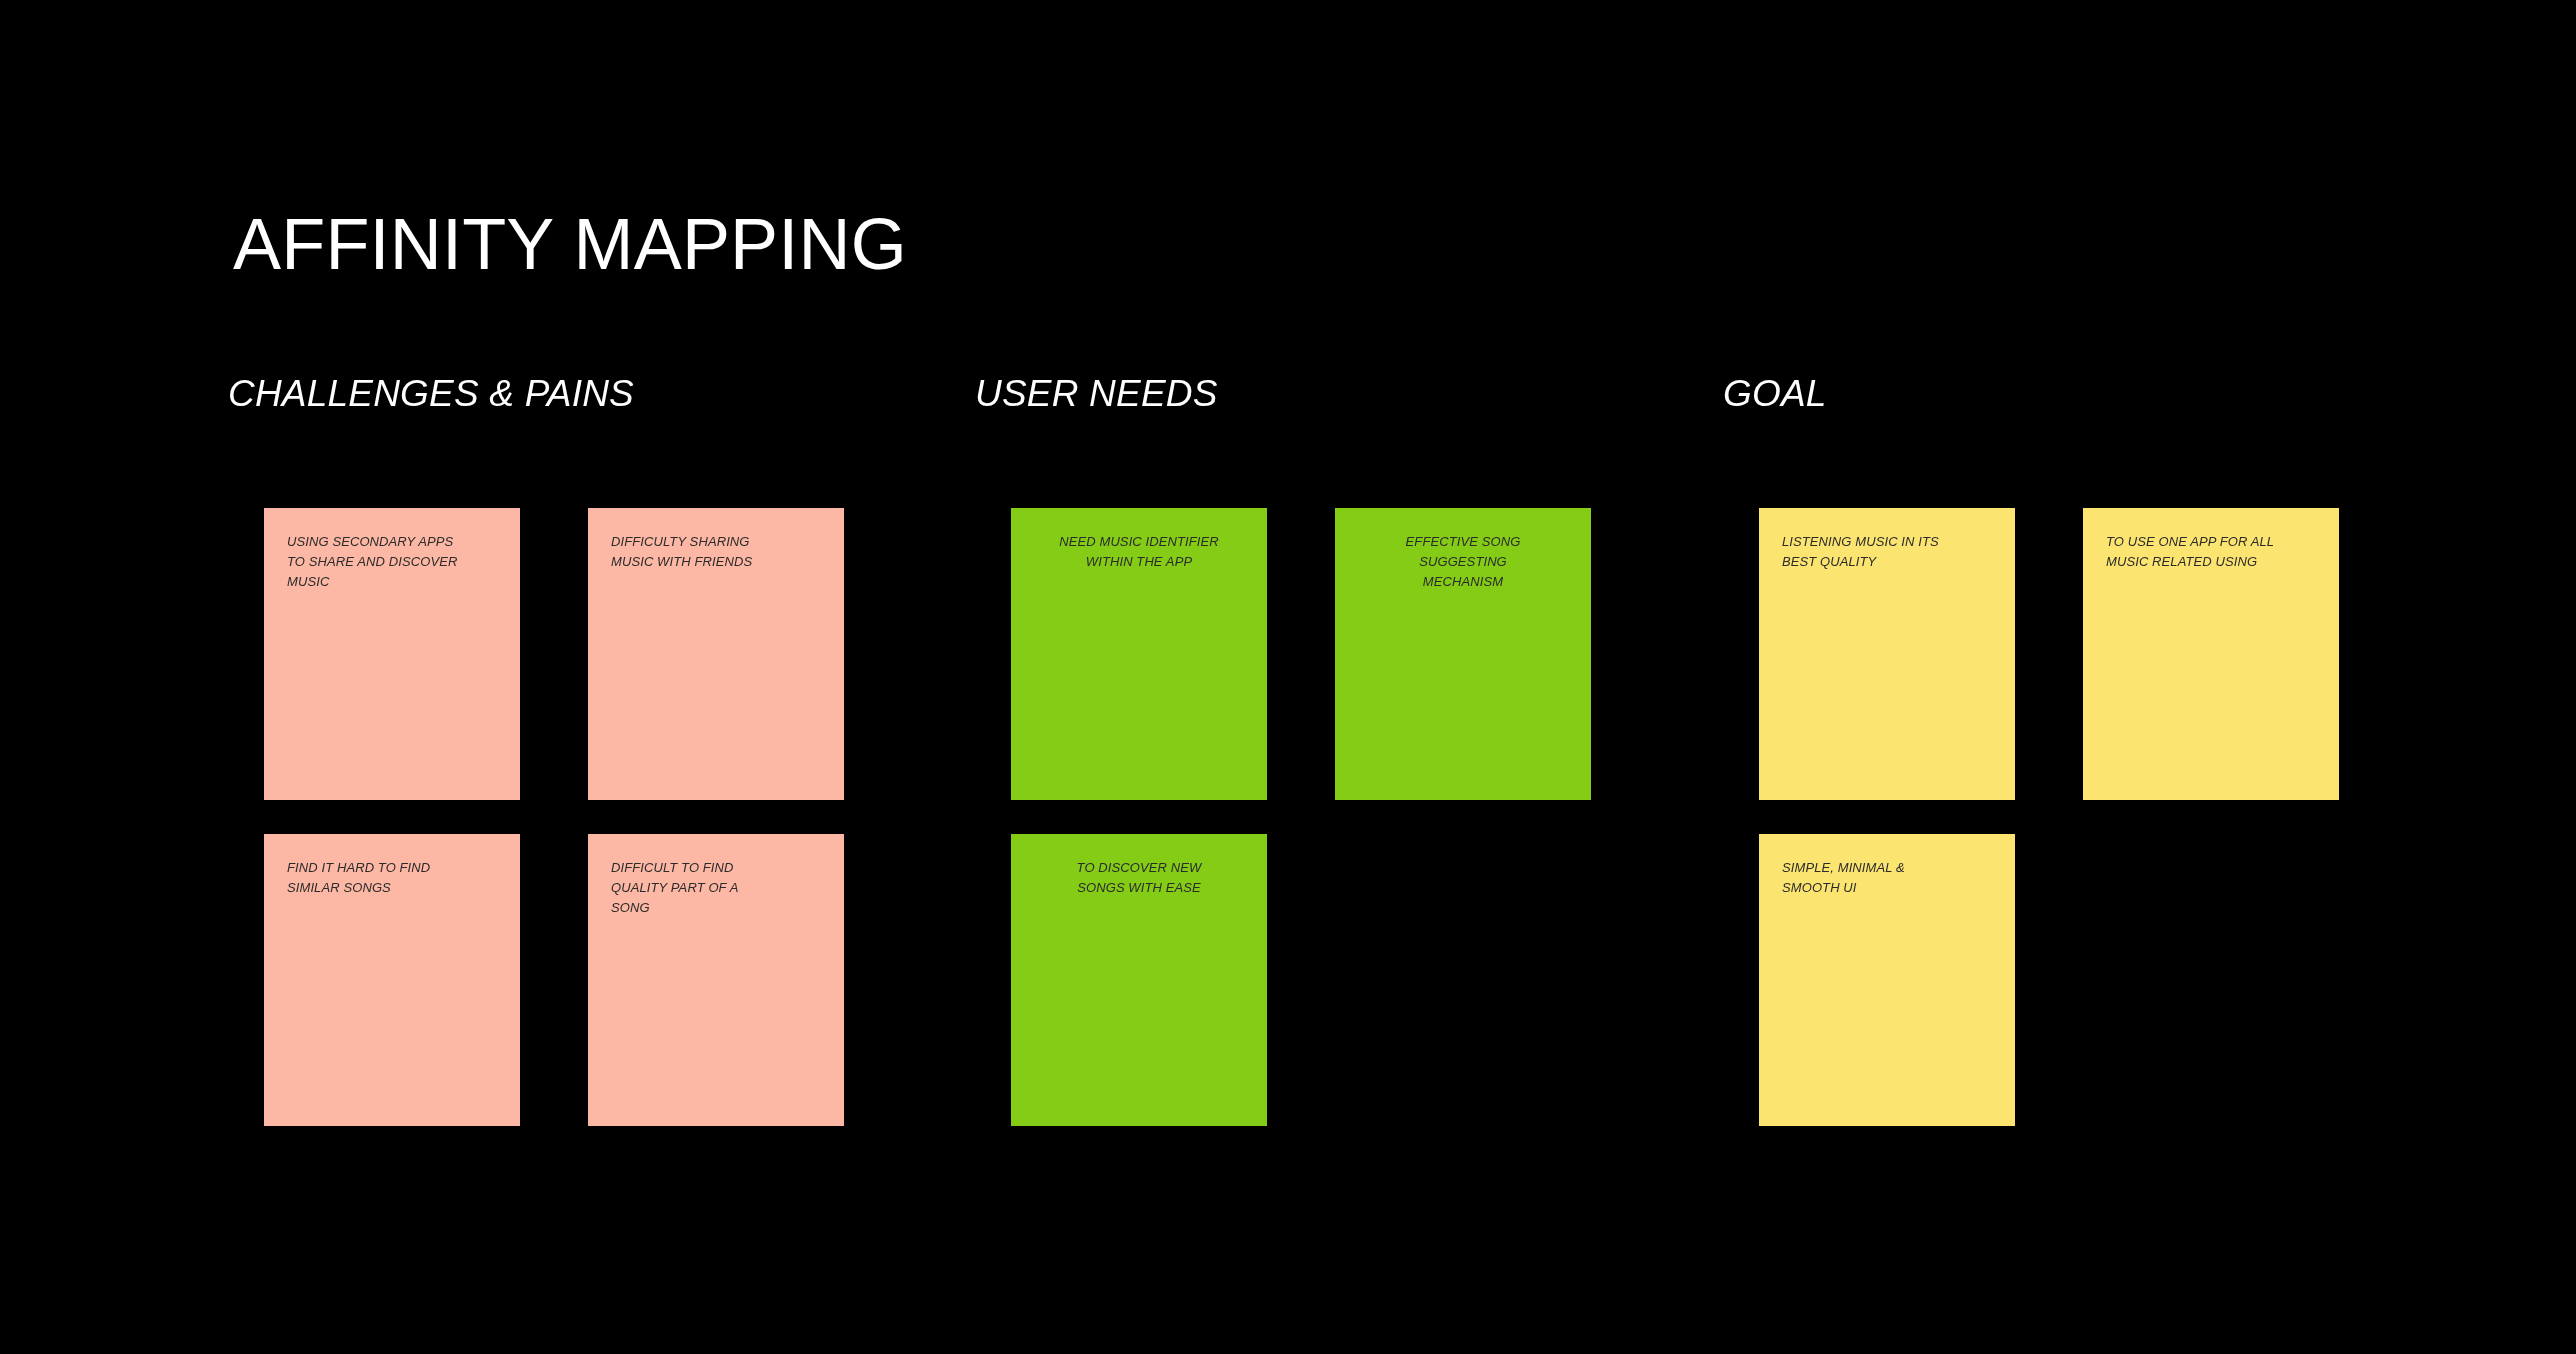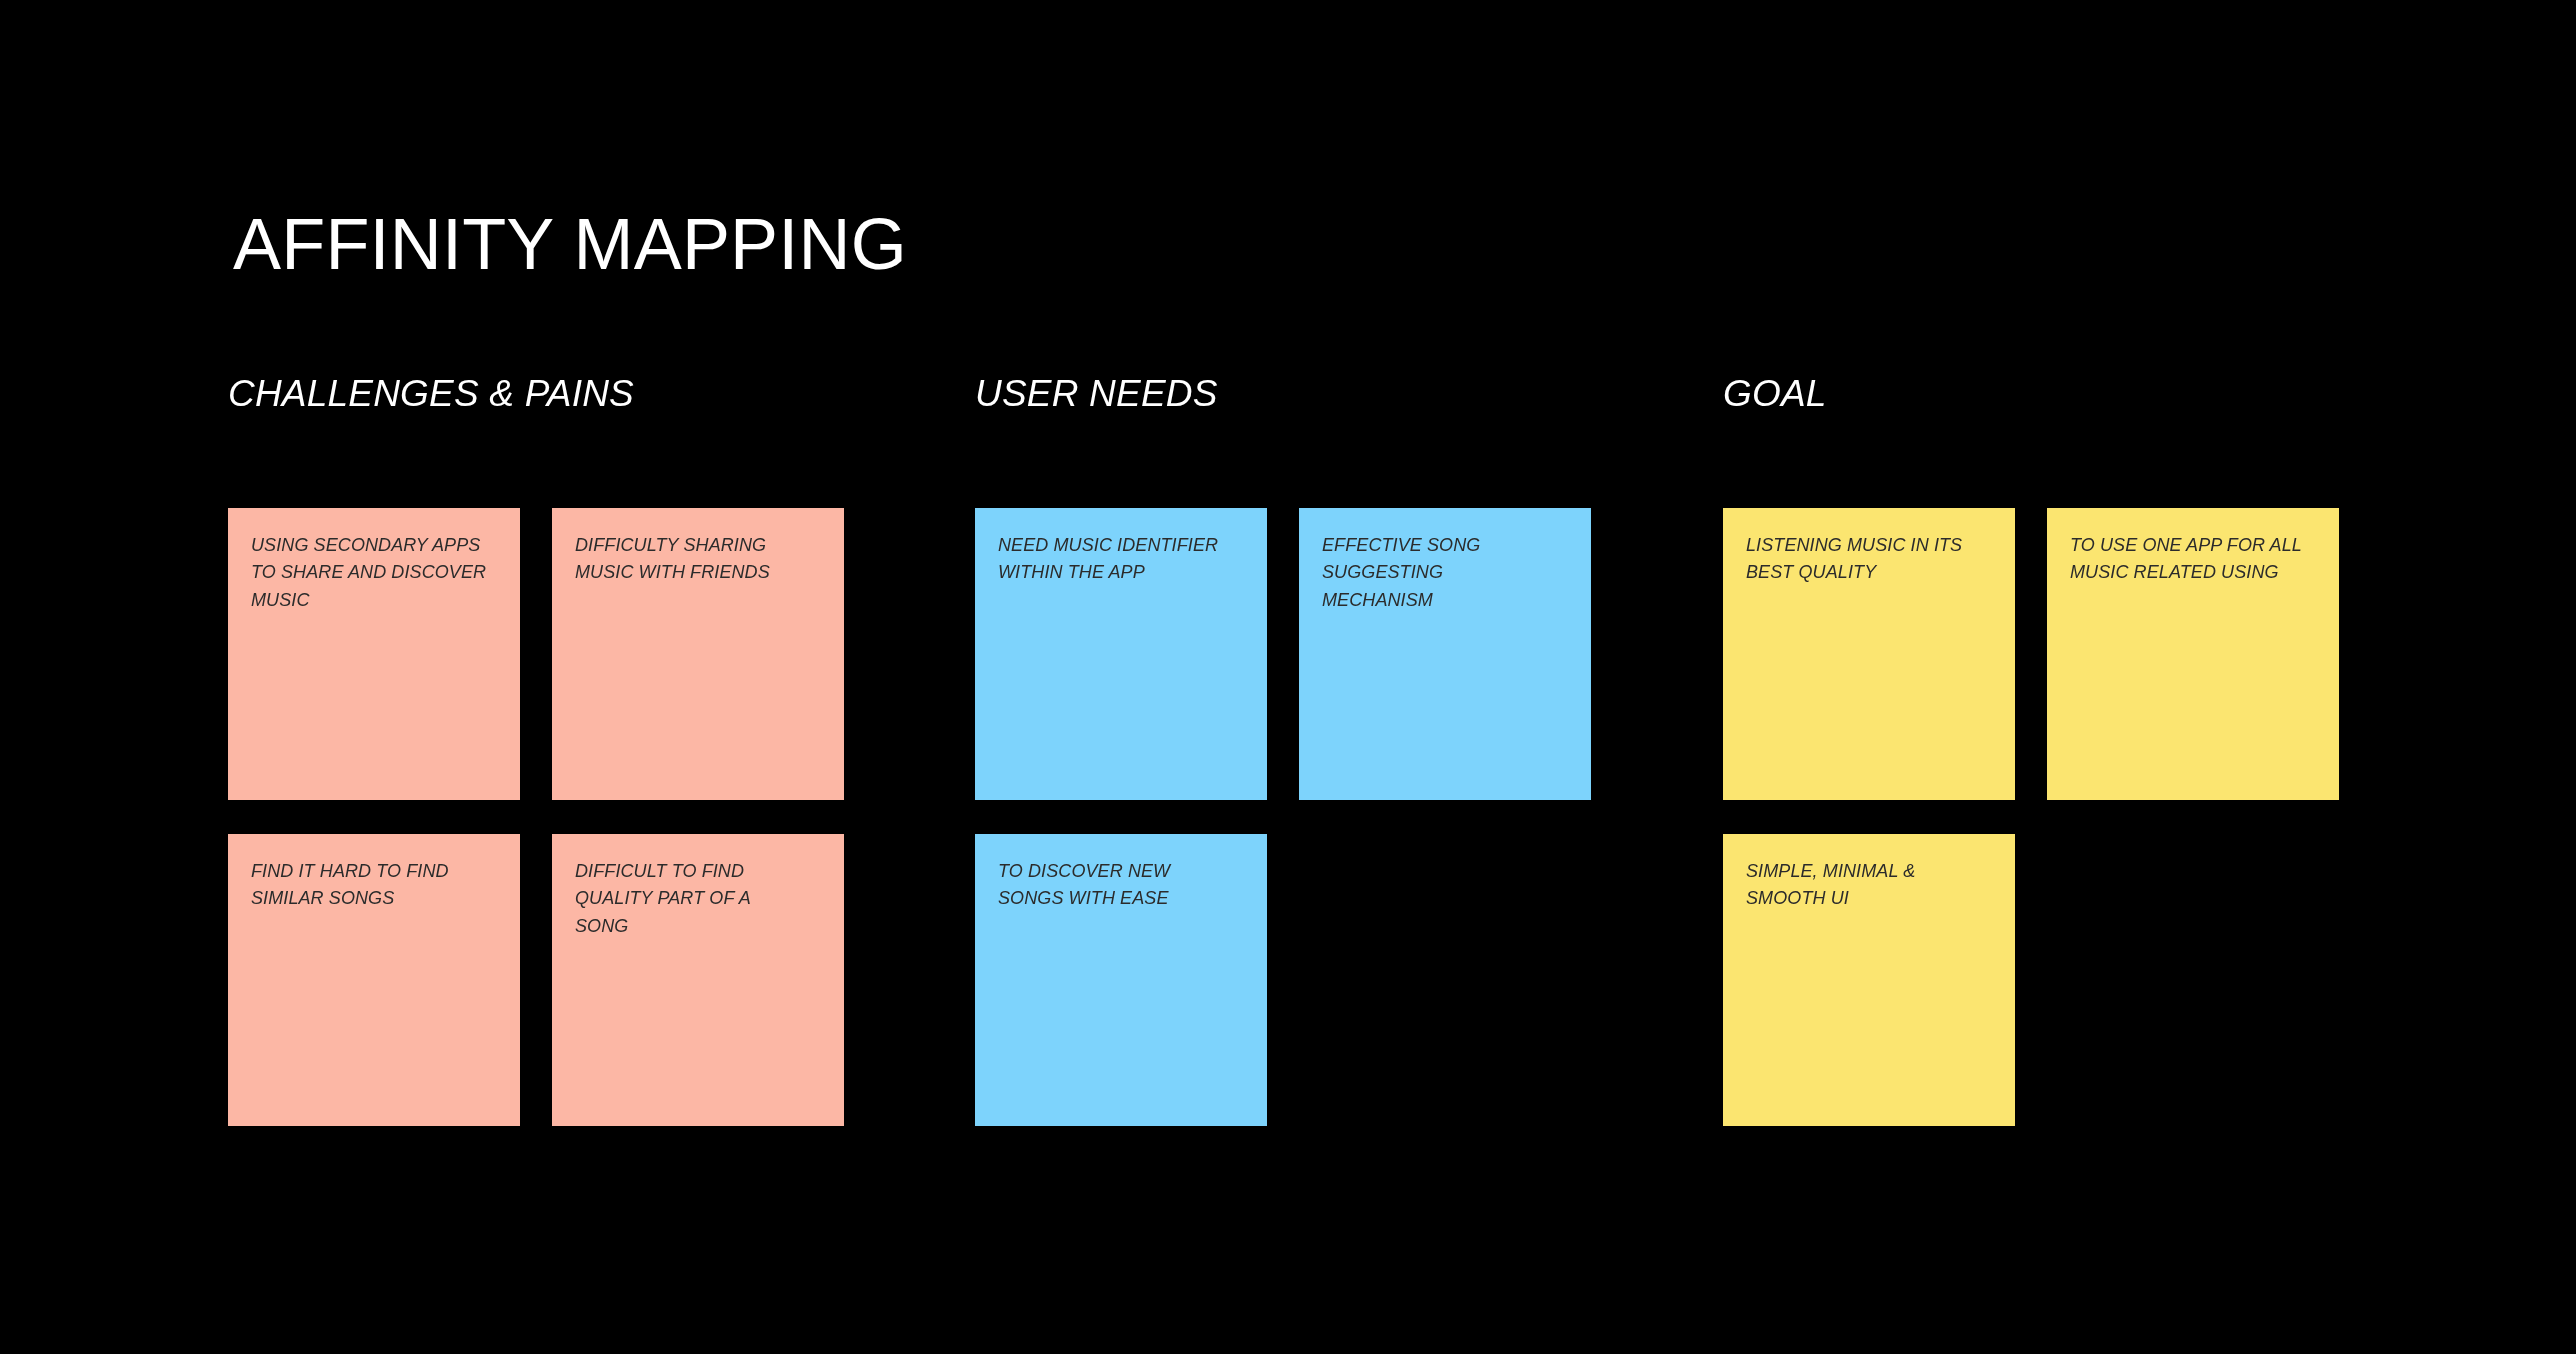--- a/index.html
+++ b/index.html
@@ -65,37 +65,38 @@
     display: grid;
     grid-template-columns: 292px 292px;
     grid-template-rows: 292px 292px;
     column-gap: 32px;
     row-gap: 34px;
   }
 
   .note {
     box-sizing: border-box;
     padding: 24px 23px 18px 23px;
-    font-size: 18px;
+    font-size: 13px;
     line-height: 1.52;
     color: #2b2b2b;
     letter-spacing: 0.1px;
     overflow: hidden;
+    margin-left: 36px;
   }
   .note-empty {
     background: transparent;
     padding: 0;
   }
   .note-text {
     display: block;
     white-space: pre-line;
   }
 
   .note.pink   { background: #fcb7a5; }
-  .note.blue   { background: #7dd3fc; }
+  .note.blue   { background: #84cc16; text-align: center; }
   .note.yellow { background: #fbe570; }
 </style>
 </head>
 <body>
 
 <div id="canvas">
 
   <div id="page-title">AFFINITY MAPPING</div>
 
   <div class="column" id="column-0">

